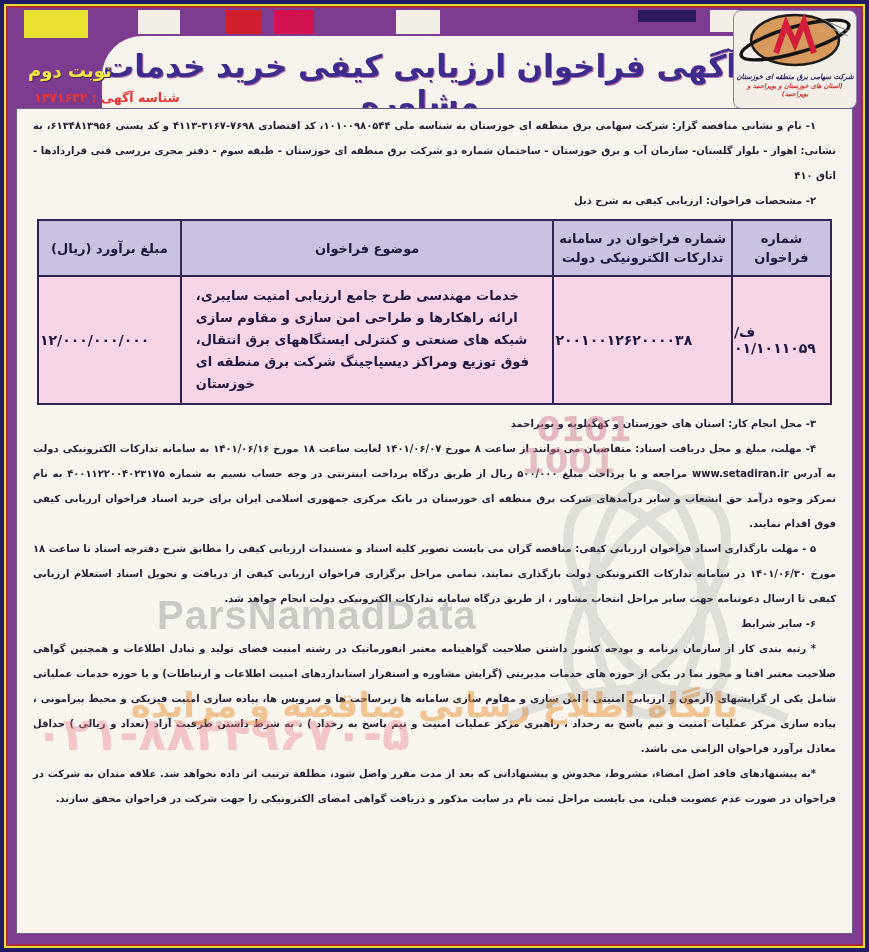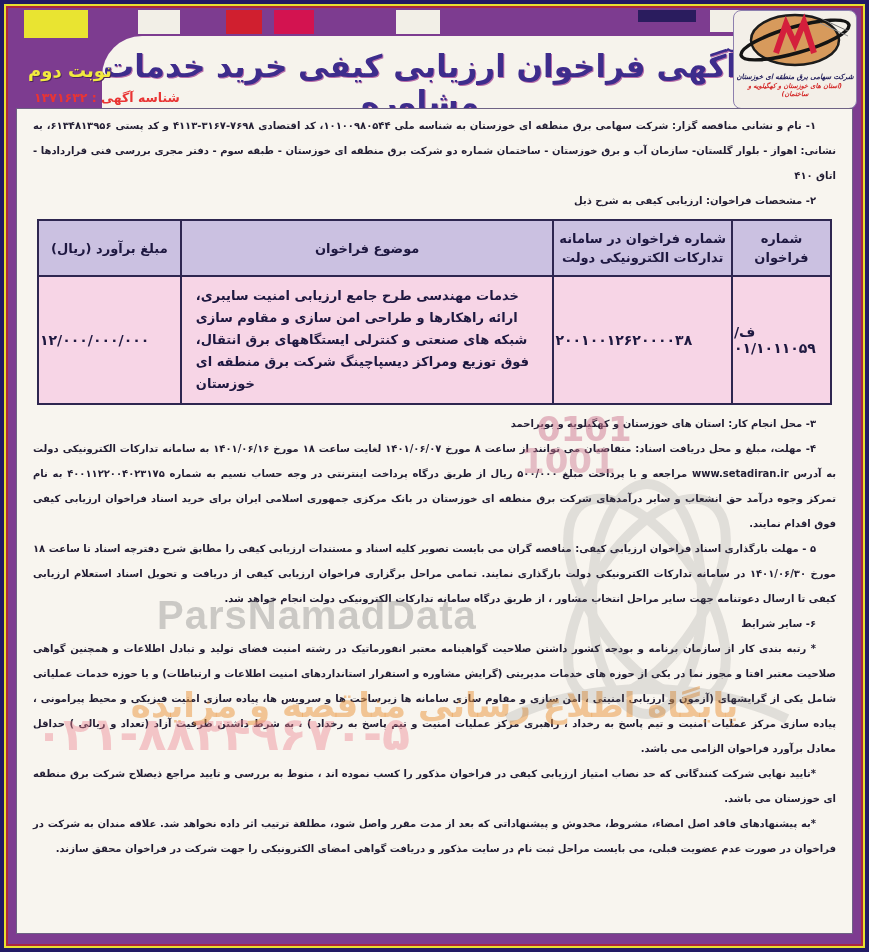--- a/index.html
+++ b/index.html
@@ -88,21 +88,21 @@
       <svg width="118" height="58" viewBox="0 0 118 58">
         <ellipse cx="59" cy="29" rx="44" ry="25" fill="#d79a5c" stroke="#1c1c1c" stroke-width="2.5"></ellipse>
         <g transform="rotate(-16 59 29)">
           <ellipse cx="59" cy="29" rx="56" ry="13" fill="none" stroke="#141414" stroke-width="3.5"></ellipse>
         </g>
         <path d="M40 42 L50 13 L59 33 L68 11 L78 42" fill="none" stroke="#d41f3c" stroke-width="6" stroke-linejoin="miter"></path>
         <line x1="86" y1="8" x2="112" y2="20" stroke="#777" stroke-width="1"></line>
         <line x1="84" y1="12" x2="112" y2="25" stroke="#999" stroke-width="1"></line>
       </svg>
       <div class="logo-line1">شرکت سهامی برق منطقه ای خوزستان</div>
-      <div class="logo-line2">(استان های خوزستان و کهگیلویه و ساختمان)</div>
+      <div class="logo-line2">(استان های خوزستان و بویراحمد و بویراحمد)</div>
     </div>
   </div>
 
   <div class="content">
 
     <div class="wm wm-num1">0101</div>
     <div class="wm wm-num2">1001</div>
     <div class="wm wm-brand">ParsNamadData</div>
     <div class="wm wm-portal">پایگاه اطلاع رسانی مناقصه و مزایده</div>
     <div class="wm wm-phone">۰۲۱-۸۸۳۴۹۶۷۰-۵</div>
@@ -135,17 +135,16 @@
           <td class="c-amt">۱۲/۰۰۰/۰۰۰/۰۰۰</td>
         </tr>
       </tbody>
     </table>
 
     <p class="para short">۳- محل انجام کار: استان های خوزستان و کهگیلویه و بویراحمد</p>
     <p class="para">۴- مهلت، مبلغ و محل دریافت اسناد: متقاضیان می توانند از ساعت ۸ مورخ ۱۴۰۱/۰۶/۰۷ لغایت ساعت ۱۸ مورخ ۱۴۰۱/۰۶/۱۶ به سامانه تدارکات الکترونیکی دولت به آدرس www.setadiran.ir مراجعه و با پرداخت مبلغ ۵۰۰/۰۰۰ ریال از طریق درگاه پرداخت اینترنتی در وجه حساب نسیم به شماره ۴۰۰۱۱۲۲۰۰۴۰۲۳۱۷۵ به نام تمرکز وجوه درآمد حق انشعاب و سایر درآمدهای شرکت برق منطقه ای خوزستان در بانک مرکزی جمهوری اسلامی ایران برای خرید اسناد فراخوان ارزیابی کیفی فوق اقدام نمایند.</p>
     <p class="para">۵ - مهلت بارگذاری اسناد فراخوان ارزیابی کیفی: مناقصه گران می بایست تصویر کلیه اسناد و مستندات ارزیابی کیفی را مطابق شرح دفترچه اسناد تا ساعت ۱۸ مورخ ۱۴۰۱/۰۶/۳۰ در سامانه تدارکات الکترونیکی دولت بارگذاری نمایند. تمامی مراحل برگزاری فراخوان ارزیابی کیفی از دریافت و تحویل اسناد استعلام ارزیابی کیفی تا ارسال دعوتنامه جهت سایر مراحل انتخاب مشاور ، از طریق درگاه سامانه تدارکات الکترونیکی دولت انجام خواهد شد.</p>
     <p class="para short">۶- سایر شرایط</p>
     <p class="para">* رتبه بندی کار از سازمان برنامه و بودجه کشور داشتن صلاحیت گواهینامه معتبر انفورماتیک در رشته امنیت فضای تولید و تبادل اطلاعات و همچنین گواهی صلاحیت معتبر افتا و مجوز نما در یکی از حوزه های خدمات مدیریتی (گرایش مشاوره و استقرار استانداردهای امنیت اطلاعات و ارتباطات) و یا حوزه خدمات عملیاتی شامل یکی از گرایشهای (آزمون و ارزیابی امنیتی ، امن سازی و مقاوم سازی سامانه ها زیرساخت ها و سرویس ها، پیاده سازی امنیت فیزیکی و محیط پیرامونی ، پیاده سازی مرکز عملیات امنیت و تیم پاسخ به رخداد ، راهبری مرکز عملیات امنیت و تیم پاسخ به رخداد ) ، به شرط داشتن ظرفیت آزاد (تعداد و ریالی ) حداقل معادل برآورد فراخوان الزامی می باشد.</p>
-    <p class="para">*تایید نهایی شرکت کنندگانی که حد نصاب امتیاز ارزیابی کیفی در فراخوان مذکور را کسب نموده اند ، منوط به بررسی و تایید مراجع ذیصلاح شرکت برق منطقه ای خوزستان می باشد.</p>
     <p class="para">*به پیشنهادهای فاقد اصل امضاء، مشروط، مخدوش و پیشنهاداتی که بعد از مدت مقرر واصل شود، مطلقة ترتیب اثر داده نخواهد شد. علاقه مندان به شرکت در فراخوان در صورت عدم عضویت قبلی، می بایست مراحل ثبت نام در سایت مذکور و دریافت گواهی امضای الکترونیکی را جهت شرکت در فراخوان محقق سازند.</p>
 
   </div>
 </div>
 
 </body></html>

